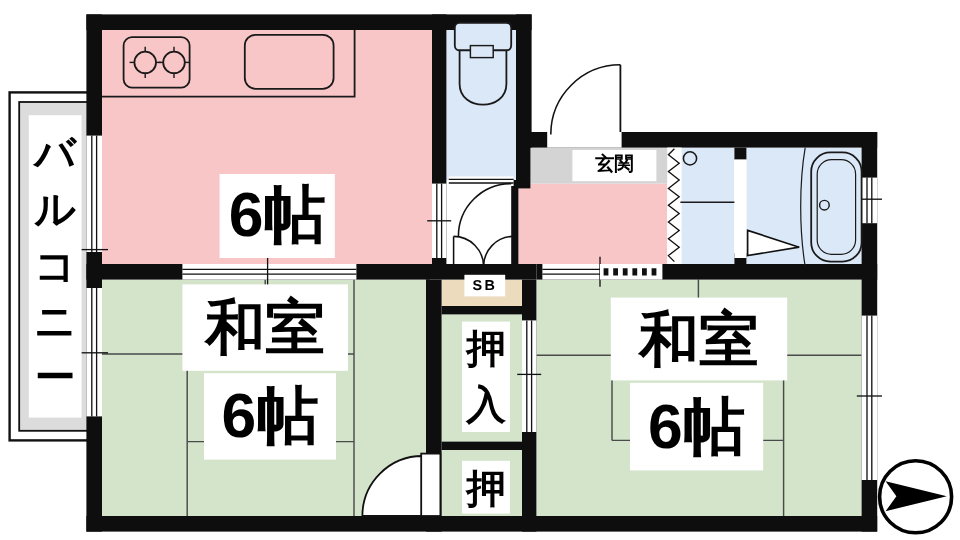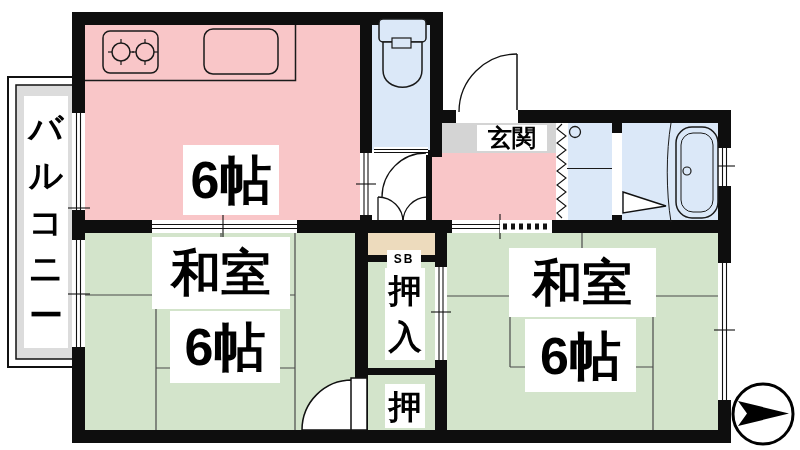--- a/index.html
+++ b/index.html
@@ -5,22 +5,22 @@
   html,body{margin:0;padding:0;background:#fff;}
   .stage{position:relative;width:800px;height:450px;background:#fff;overflow:hidden;
          font-family:"Liberation Sans","DejaVu Sans",sans-serif;color:#000;}
   .stage svg{position:absolute;left:0;top:0;}
   .lbl{position:absolute;background:#fff;display:flex;align-items:center;justify-content:center;
        font-weight:bold;line-height:1;white-space:nowrap;z-index:5;}
   .vlabel{flex-direction:column;line-height:1.38;}
   .lbl-balcony{left:24px;top:96px;width:44px;height:252px;font-size:34px;}
   .lbl-dk{left:157px;top:83px;width:136px;height:62px;font-size:50px;letter-spacing:10px;text-indent:10px;}
   .lbl-dk-size{left:183px;top:145px;width:96px;height:70px;font-size:52px;}
-  .lbl-genkan{left:477px;top:125px;width:70px;height:26px;font-size:24px;}
-  .lbl-sb{left:387px;top:250px;width:34px;height:18px;font-size:12px;letter-spacing:2px;}
+  .lbl-genkan{left:477px;top:125px;width:70px;height:26px;font-size:16px;}
+  .lbl-sb{left:387px;top:229px;width:34px;height:18px;font-size:12px;letter-spacing:2px;}
   .lbl-oshiire{left:385px;top:268px;width:40px;height:92px;font-size:33px;}
   .lbl-oshi{left:385px;top:384px;width:40px;height:44px;font-size:33px;}
   .lbl-wl{left:152px;top:237px;width:138px;height:72px;font-size:50px;}
   .lbl-wl-size{left:170px;top:311px;width:110px;height:72px;font-size:52px;}
   .lbl-wr{left:509px;top:248px;width:147px;height:69px;font-size:50px;}
   .lbl-wr-size{left:525px;top:319px;width:111px;height:73px;font-size:52px;}
 </style>
 </head>
 <body>
 

